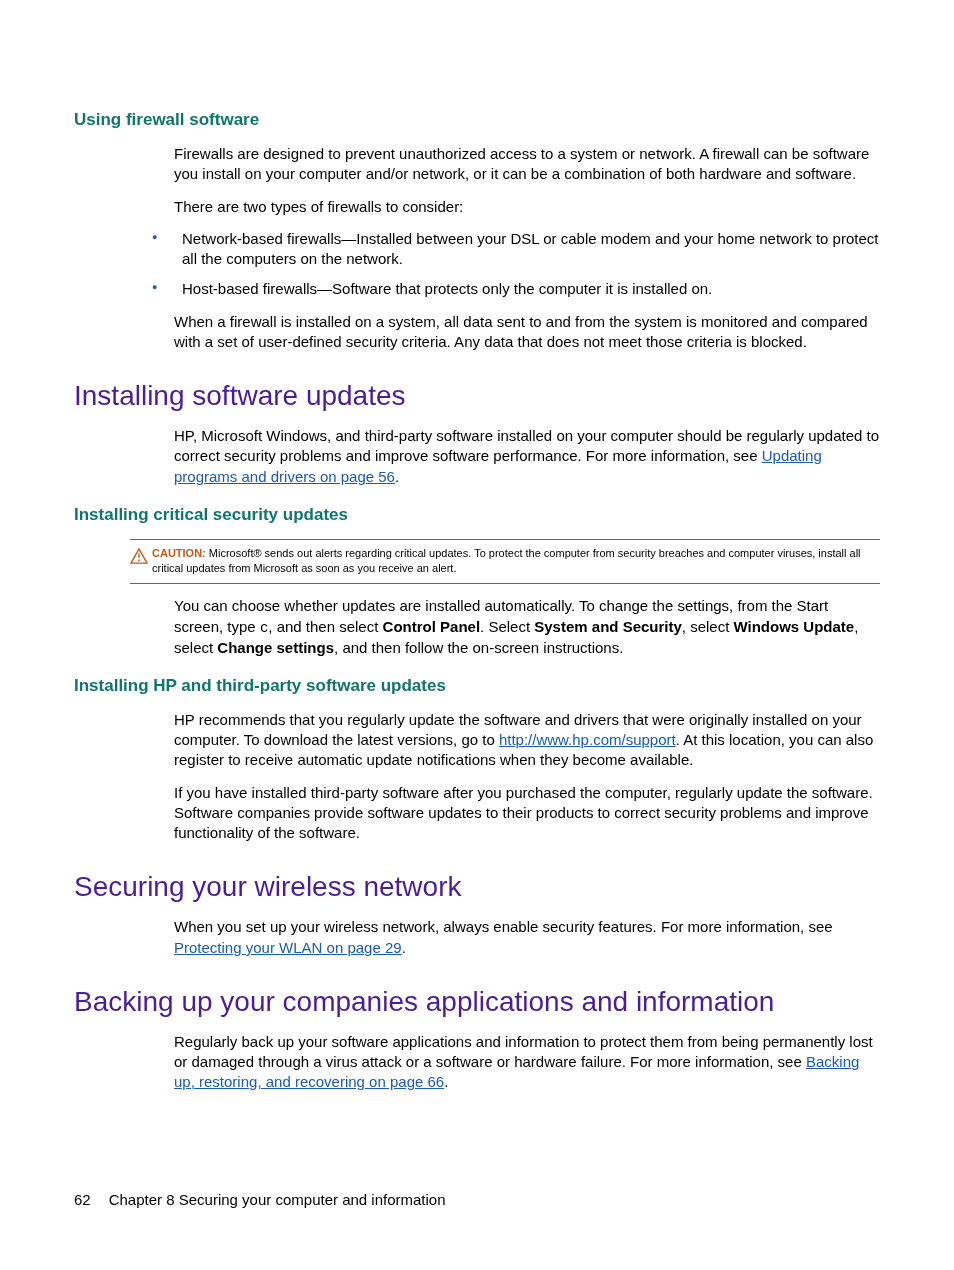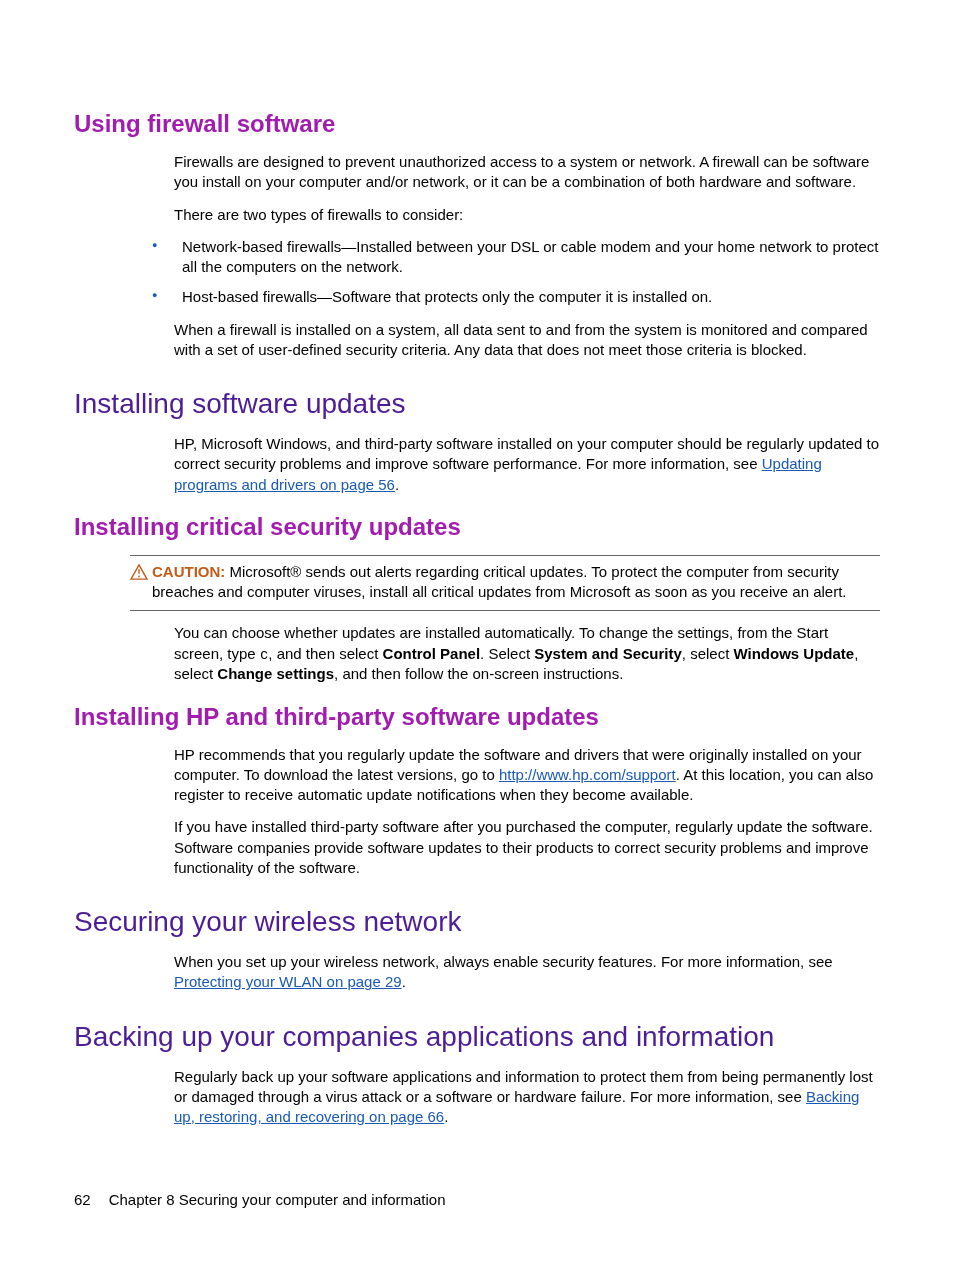--- a/index.html
+++ b/index.html
@@ -6,22 +6,22 @@
     body {
       width: 954px;
       height: 1270px;
       background: #fff;
       font-family: Arial, Helvetica, sans-serif;
       color: #000;
       position: relative;
       padding: 92px 74px 0 74px;
     }
     .h2 {
-      color: #a21caf;
-      font-size: 24px;
+      color: #0f766e;
+      font-size: 17px;
       font-weight: bold;
       margin-bottom: 14px;
       margin-top: 18px;
     }
     .h1 {
       color: #4c1d95;
       font-size: 28px;
       font-weight: normal;
       margin-top: 28px;
       margin-bottom: 14px;
@@ -71,21 +71,21 @@
       align-items: flex-start;
       gap: 4px;
     }
     .caution-icon {
       flex-shrink: 0;
       width: 18px;
       height: 16px;
       margin-top: 2px;
     }
     .caution-text {
-      font-size: 15px;
+      font-size: 11px;
       line-height: 1.35;
       flex: 1;
     }
     .caution-label {
       color: #c35b17;
       font-weight: bold;
     }
     .inline-bold { font-weight: bold; }
     .inline-mono {
       font-family: "Courier New", monospace;

